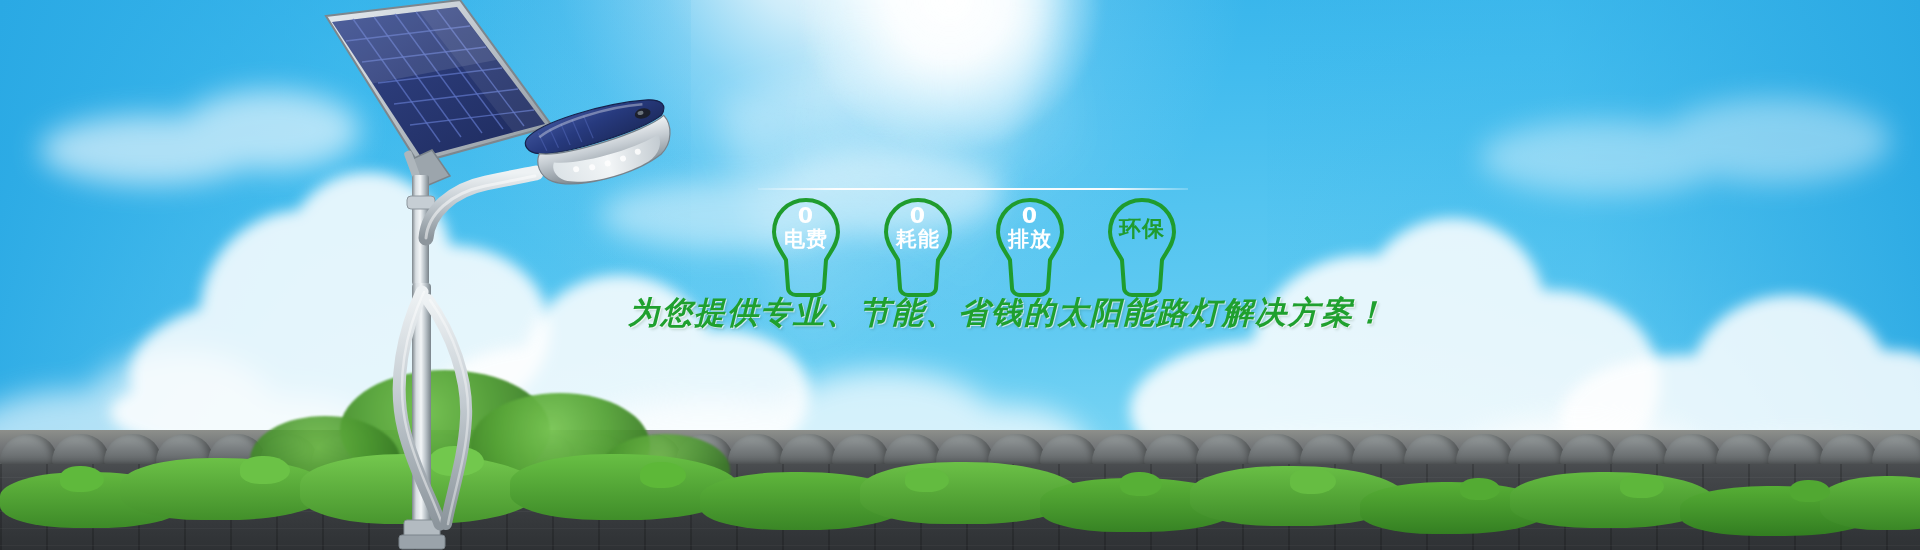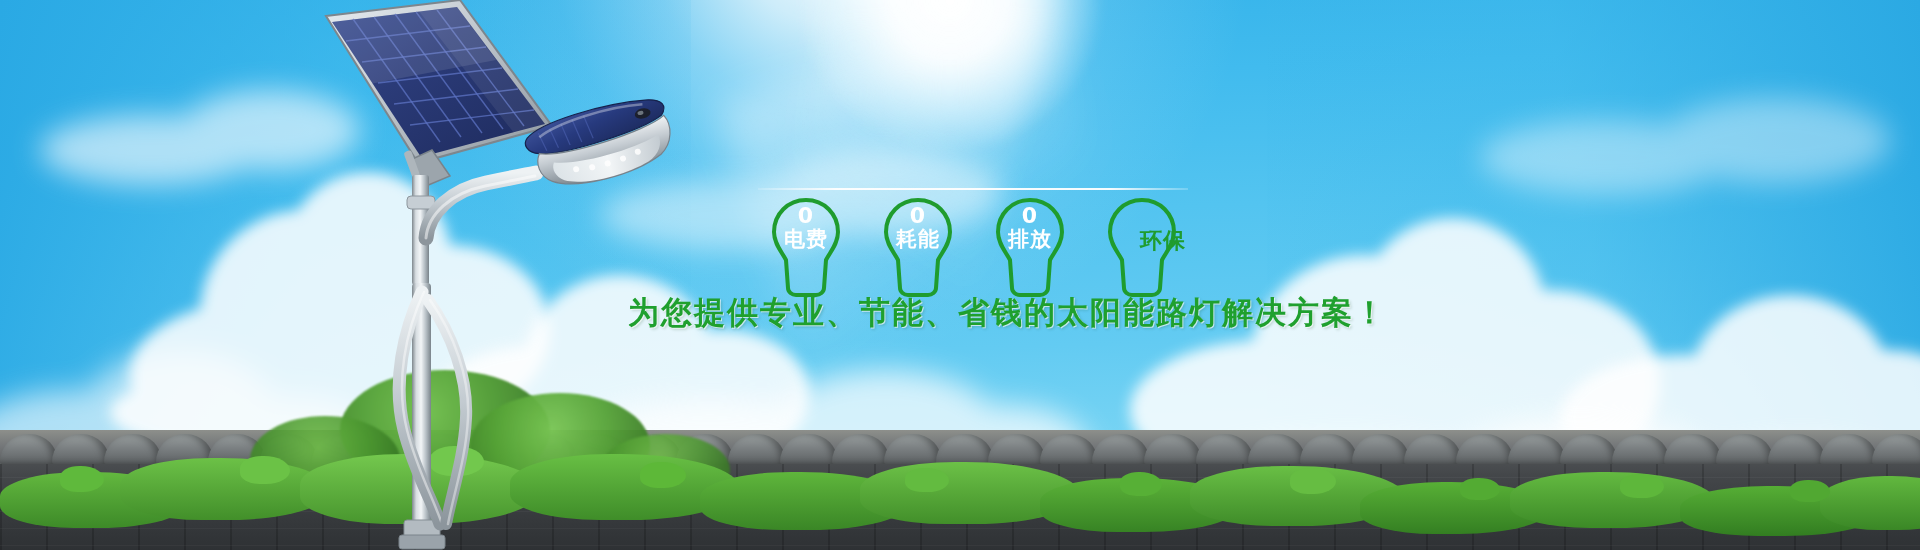--- a/index.html
+++ b/index.html
@@ -128,20 +128,21 @@
   .badge-text .zero { display:block; font-size:22px; line-height:24px; }
   .badge-text .lbl  { display:block; }
   .badge.green .badge-text { color:#1f9c2e; }
   .badge.green .badge-text .lbl { line-height:25px; font-size:22px; }
 
   .subtitle {
     position:absolute; left:628px; top:292px;
     font-size:31px; font-weight:bold; letter-spacing:2px;
     color:#1fa02e; white-space:nowrap;
     text-shadow:1px 1px 0 rgba(255,255,255,0.65), 2px 2px 3px rgba(0,60,0,0.18);
+    font-style:italic;
   }
 </style>
 </head>
 <body>
 
 <div class="banner">
 
   <div class="sky"></div>
   <div class="sky-left-tint"></div>
   <div class="sky-right-tint"></div>
@@ -452,21 +453,21 @@
         <div class="badge-text">
           <span class="zero">0</span>
           <span class="lbl">排放</span>
         </div>
       </div>
 
       <div class="badge green">
         <svg width="88" height="104" viewBox="0 0 88 104">
           <path d="M44,4 C62,4 76,18 76,36 C76,48 68,56 64,64 L62,92 C62,96 58,99 54,99 L34,99 C30,99 26,96 26,92 L24,64 C20,56 12,48 12,36 C12,18 26,4 44,4 Z" fill="none" stroke="#1f9c2e" stroke-width="4" stroke-linejoin="round"></path>
         </svg>
-        <div class="badge-text" style="top:32px;text-align:right;">
+        <div class="badge-text" style="top:20px;">
           <span class="zero"></span>
           <span class="lbl">环保</span>
         </div>
       </div>
 
     </div>
 
     <div class="subtitle">为您提供专业、节能、省钱的太阳能路灯解决方案！</div>
 
   </div>

